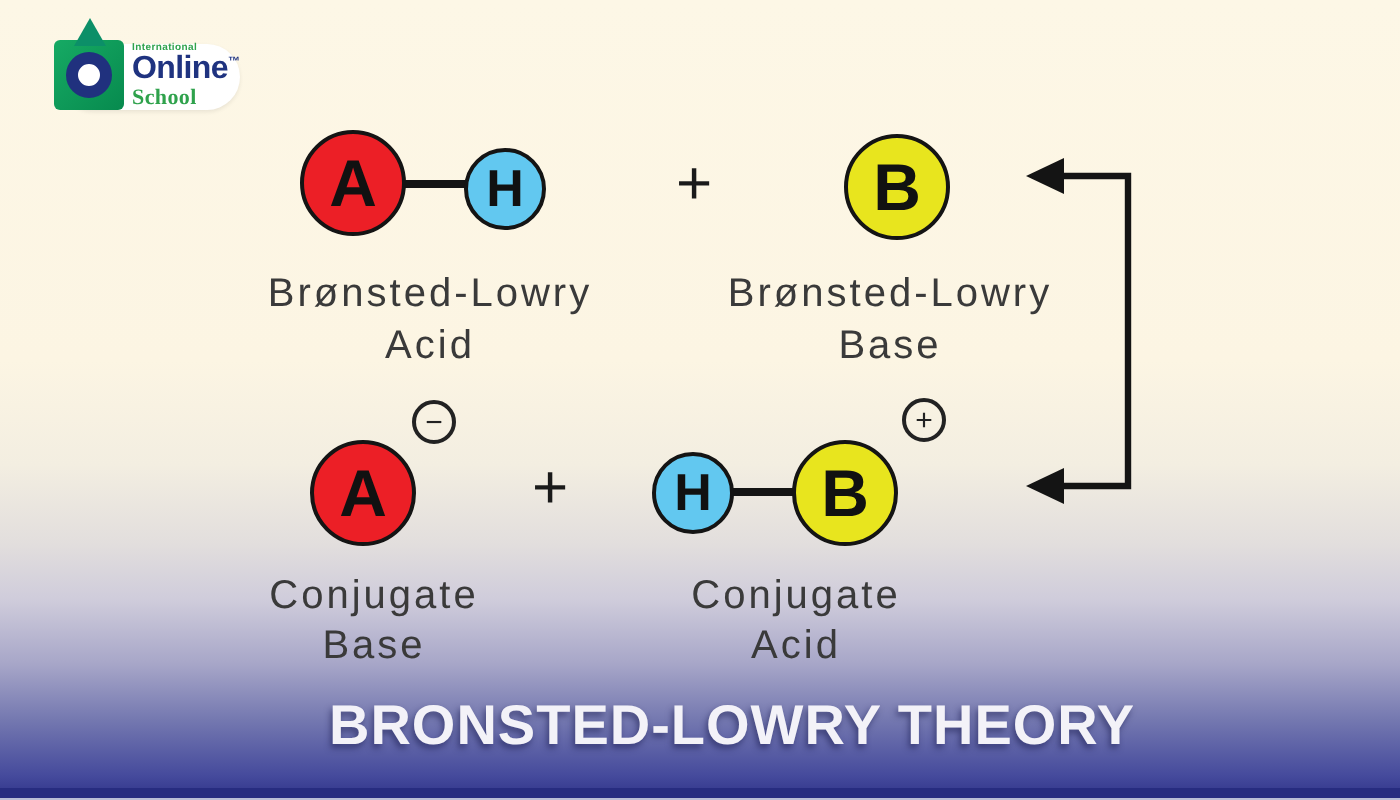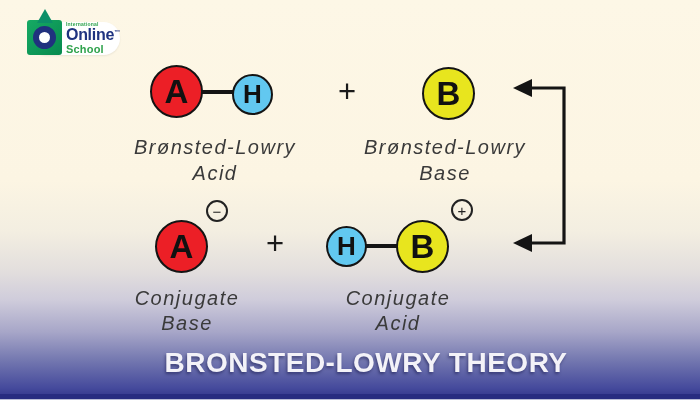--- a/index.html
+++ b/index.html
@@ -21,39 +21,39 @@
     background:linear-gradient(135deg,#16aa64,#078a4e);border-radius:3px;}
   .logo-drop{position:absolute;left:13px;top:1px;width:0;height:0;
     border-left:8px solid transparent;border-right:8px solid transparent;
     border-bottom:14px solid #0c8f68;}
   .logo-ring{position:absolute;left:9px;top:18px;width:11px;height:11px;
     background:#ffffff;border:6px solid #20317e;border-radius:50%;}
   .logo-text{position:absolute;left:42px;top:14px;line-height:1;}
   .logo-top{font-size:5px;font-weight:bold;color:#2fa24c;letter-spacing:.2px;}
   .logo-name{font-size:16px;font-weight:bold;color:#1f3380;letter-spacing:-0.3px;}
   .logo-name sup{font-size:6px;}
-  .logo-sub{font-size:11px;font-weight:bold;color:#2fa24c;margin-top:1px;letter-spacing:.2px;}
+  .logo-sub{font-size:11px;font-weight:bold;color:#2fa24c;margin-top:1px;letter-spacing:.2px;font-family:Liberation Serif, serif;}
   
   .atom{position:absolute;border-radius:50%;border:2.5px solid #141414;
     box-sizing:border-box;display:flex;align-items:center;justify-content:center;
     font-weight:bold;color:#111;}
   .atom.big{width:53px;height:53px;font-size:33px;}
   .atom.small{width:41px;height:41px;font-size:26px;}
   .red{background:#ec1f26;}
   .blue{background:#62c8f0;}
   .yellow{background:#e8e51e;}
   .bond{position:absolute;height:3.5px;background:#141414;}
   .plus-op{position:absolute;width:30px;height:30px;text-align:center;
     line-height:30px;font-size:31px;font-weight:500;color:#1a1a1a;}
   .charge{position:absolute;width:22px;height:22px;box-sizing:border-box;
     border:2px solid #222;border-radius:50%;display:flex;align-items:center;
     justify-content:center;font-size:15px;color:#222;}
   
   .dlabel{position:absolute;width:220px;text-align:center;color:#3a3a3a;
-    font-size:20px;letter-spacing:1.5px;line-height:26px;font-style:italic;}
+    font-size:20px;letter-spacing:1.5px;line-height:26px;}
   .dlabel.lower{line-height:25px;}
   
   .transfer-arrow{position:absolute;left:500px;top:74px;}
   
   .footer-title{position:absolute;left:16px;top:347px;width:700px;text-align:center;
     font-size:28px;font-weight:bold;color:#f3f2f8;letter-spacing:.5px;
     text-shadow:-1px 2px 3px rgba(23,26,77,0.55);}
   .bottom-strip{position:absolute;left:0;bottom:1px;width:700px;height:5px;background:#272c80;}
   .bottom-edge{position:absolute;left:0;bottom:0;width:700px;height:1px;background:#b9bdd6;}
 </style>

